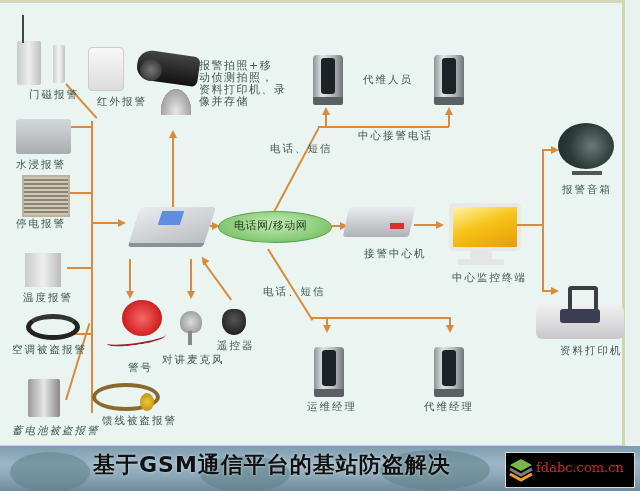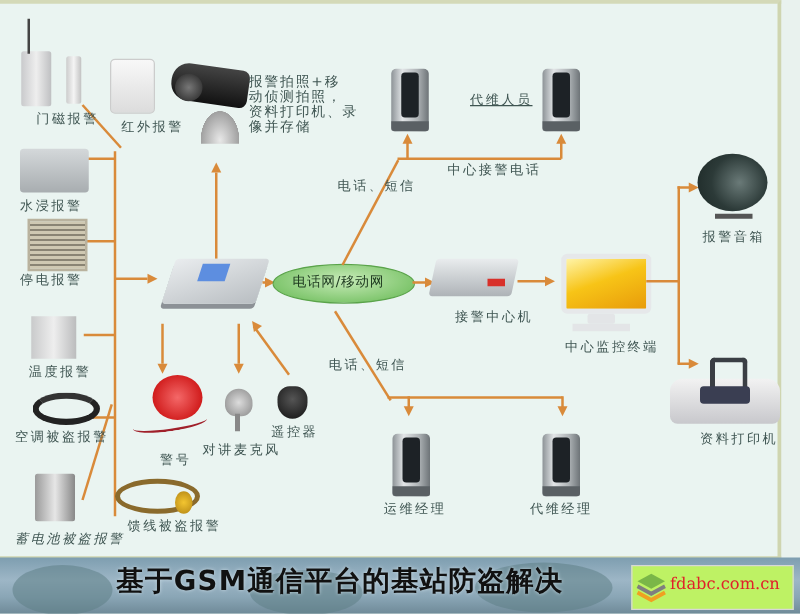--- a/index.html
+++ b/index.html
@@ -12,21 +12,21 @@
   .arrow{position:absolute;width:0;height:0;}
   .ar-r{border-top:4px solid transparent;border-bottom:4px solid transparent;border-left:8px solid #d98a3a;}
   .ar-d{border-left:4px solid transparent;border-right:4px solid transparent;border-top:8px solid #d98a3a;}
   .ar-u{border-left:4px solid transparent;border-right:4px solid transparent;border-bottom:8px solid #d98a3a;}
   .dev{position:absolute;}
   .phone{position:absolute;width:30px;height:50px;background:linear-gradient(90deg,#8d9397,#e2e5e7 30%,#aeb3b6 70%,#6e7478);border-radius:4px 4px 2px 2px;}
   .phone::before{content:"";position:absolute;left:8px;top:3px;width:14px;height:36px;background:#1d2226;border-radius:3px;}
   .phone::after{content:"";position:absolute;left:0;bottom:0;width:30px;height:8px;background:#5a6064;border-radius:0 0 3px 3px;}
   .diag{position:absolute;height:2px;background:#d98a3a;transform-origin:0 50%;}
   #title{position:absolute;left:93px;top:450px;font-size:22px;font-weight:bold;color:#111;letter-spacing:1px;font-family:"DejaVu Sans",sans-serif;text-shadow:0 0 3px #c9dbe4;}
-  #logo-box{position:absolute;left:505px;top:452px;width:128px;height:34px;background:#bef264;border:1px solid #d7d7d7;}
+  #logo-box{position:absolute;left:505px;top:452px;width:128px;height:34px;background:#000000;border:1px solid #d7d7d7;}
   #logo-url{position:absolute;left:30px;top:7px;font-family:"DejaVu Serif",serif;font-size:13px;color:#e0202a;}
 </style>
 </head>
 <body>
 
 <div id="panel">
 
   <div class="ln" style="left:91px;top:118px;width:2px;height:292px;"></div>
   <div class="diag" style="left:66px;top:80px;width:46px;transform:rotate(48deg);"></div>
   <div class="ln" style="left:70px;top:123px;width:22px;height:2px;"></div>
@@ -107,21 +107,21 @@
   <div class="arrow ar-r" style="left:340px;top:219px;"></div>
 
   <div class="diag" style="left:274px;top:208px;width:95px;transform:rotate(-62deg);"></div>
   <div class="ln" style="left:318px;top:123px;width:131px;height:2px;"></div>
   <div class="ln" style="left:325px;top:110px;width:2px;height:14px;"></div>
   <div class="arrow ar-u" style="left:322px;top:104px;"></div>
   <div class="ln" style="left:448px;top:110px;width:2px;height:14px;"></div>
   <div class="arrow ar-u" style="left:445px;top:104px;"></div>
   <div class="phone" style="left:313px;top:52px;"></div>
   <div class="phone" style="left:434px;top:52px;"></div>
-  <span class="lbl" style="left:376px;top:70px;text-decoration:underline;">代维人员</span>
+  <span class="lbl" style="left:363px;top:70px;">代维人员</span>
   <span class="lbl" style="left:358px;top:126px;">中心接警电话</span>
   <span class="lbl" style="left:270px;top:139px;">电话、短信</span>
 
   <div class="diag" style="left:268px;top:245px;width:84px;transform:rotate(58deg);"></div>
   <div class="ln" style="left:310px;top:314px;width:140px;height:2px;"></div>
   <div class="ln" style="left:326px;top:314px;width:2px;height:10px;"></div>
   <div class="arrow ar-d" style="left:323px;top:322px;"></div>
   <div class="ln" style="left:449px;top:314px;width:2px;height:10px;"></div>
   <div class="arrow ar-d" style="left:446px;top:322px;"></div>
   <div class="phone" style="left:314px;top:344px;"></div>

